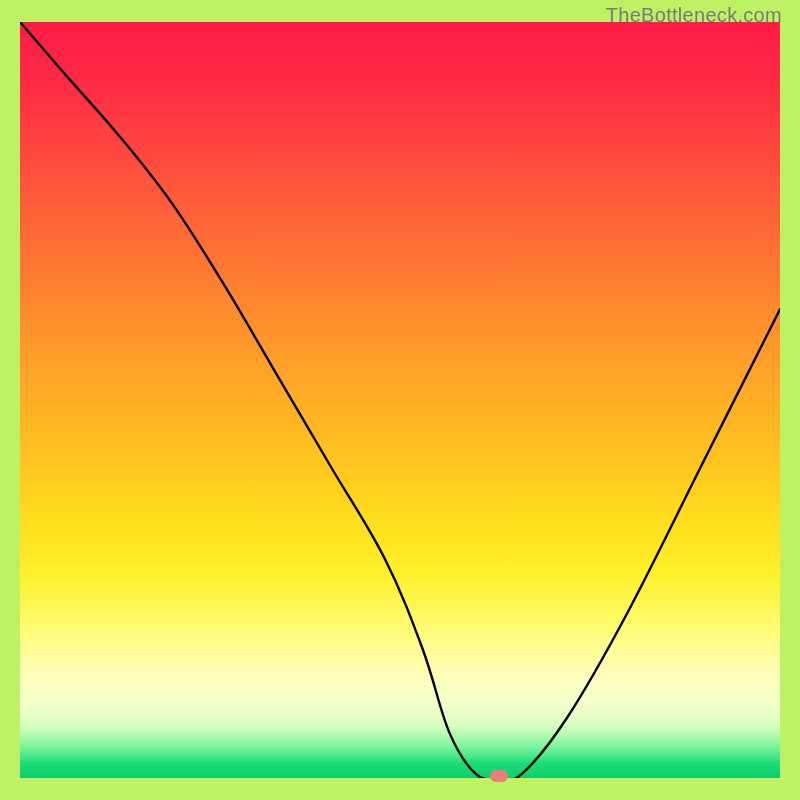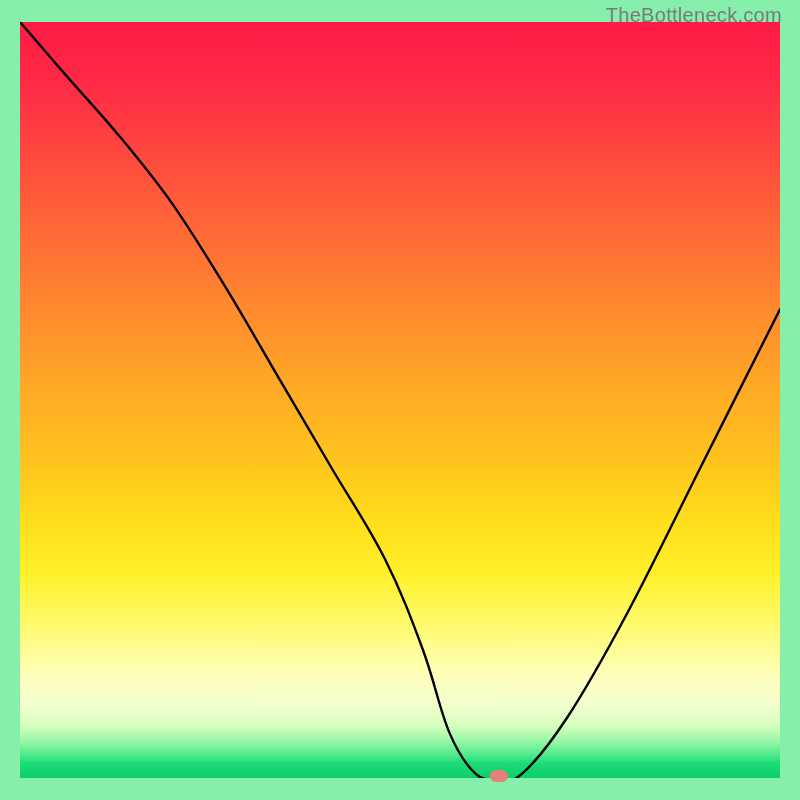--- a/index.html
+++ b/index.html
@@ -8,21 +8,21 @@
     width: 800px;
     height: 800px;
     background: #000;
     overflow: hidden;
     font-family: Arial, Helvetica, sans-serif;
   }
   .frame {
     position: relative;
     width: 800px;
     height: 800px;
-    background: #86efac;
+    background: #bef264;
   }
   .plot-area {
     position: absolute;
     left: 20px;
     top: 22px;
     width: 760px;
     height: 756px;
     
     background: linear-gradient(to bottom,
       #ff1a47 0%,

